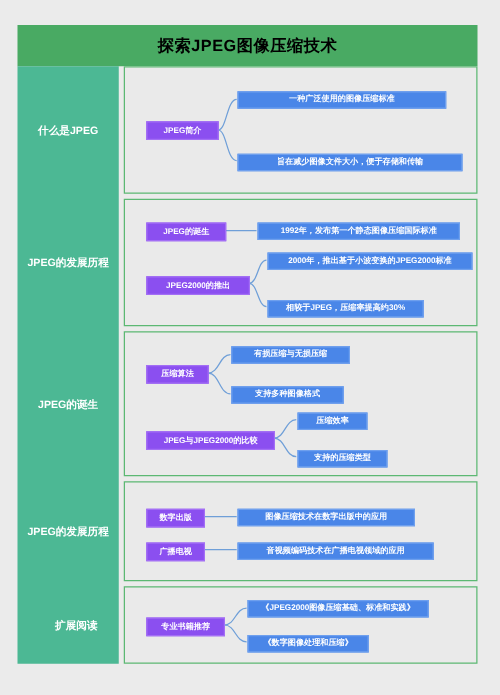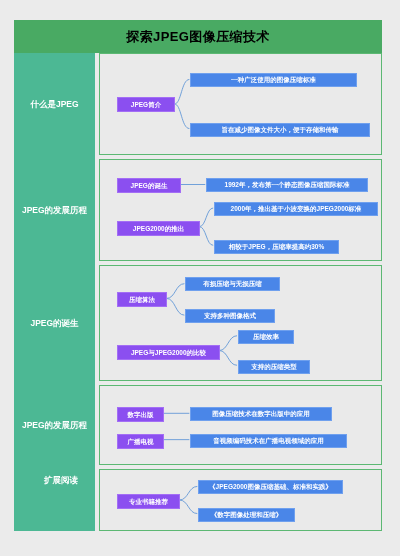--- a/index.html
+++ b/index.html
@@ -111,21 +111,21 @@
     <span class="title-text">探索JPEG图像压缩技术</span>
   </div>
 
   <div class="map-body">
 
     <div class="sidebar">
       <div class="side-label" style="top:0px;height:102px;">什么是JPEG</div>
       <div class="side-label" style="top:106px;height:102px;">JPEG的发展历程</div>
       <div class="side-label" style="top:212px;height:116px;">JPEG的诞生</div>
       <div class="side-label" style="top:332px;height:80px;">JPEG的发展历程</div>
-      <div class="side-label" style="top:396px;height:62px;padding-left:16px;">扩展阅读</div>
+      <div class="side-label" style="top:416px;height:62px;padding-left:16px;">扩展阅读</div>
     </div>
 
     <div class="sections">
 
       <div class="section" style="height:102px;">
         <svg class="links" viewBox="0 0 283 102" preserveAspectRatio="none">
           <path d="M75,51 C82,51 82,26 90,26"></path>
           <path d="M75,51 C82,51 82,76 90,76"></path>
         </svg>
         <div class="node lvl1" style="left:17px;top:43px;width:58px;">JPEG简介</div>

